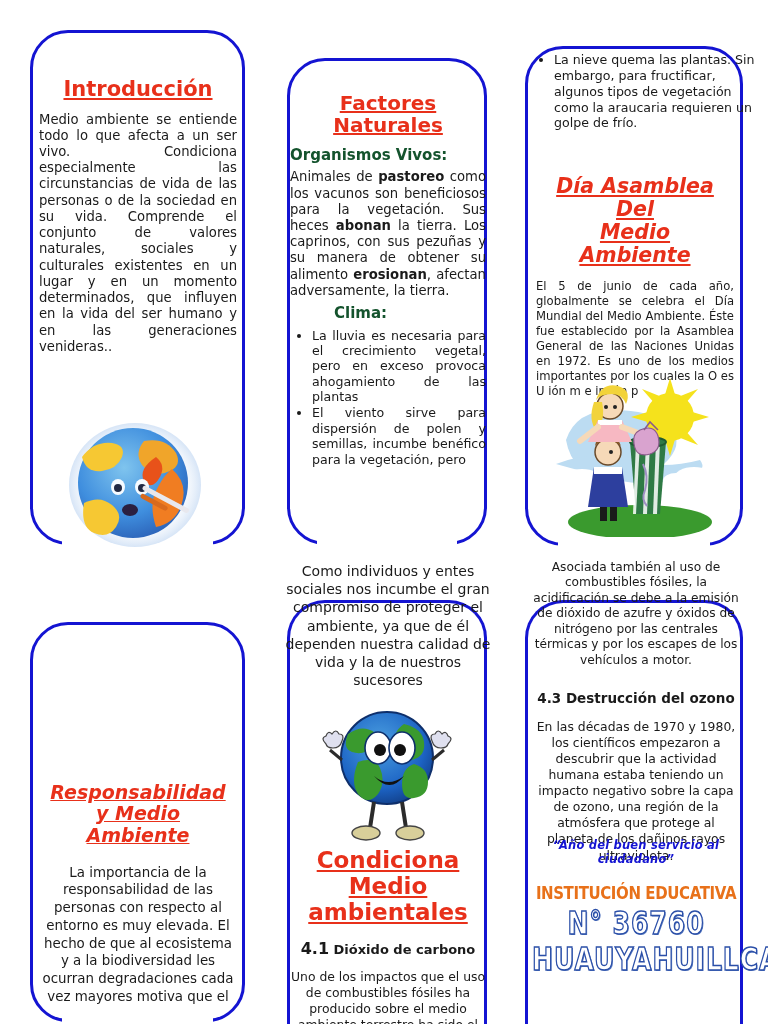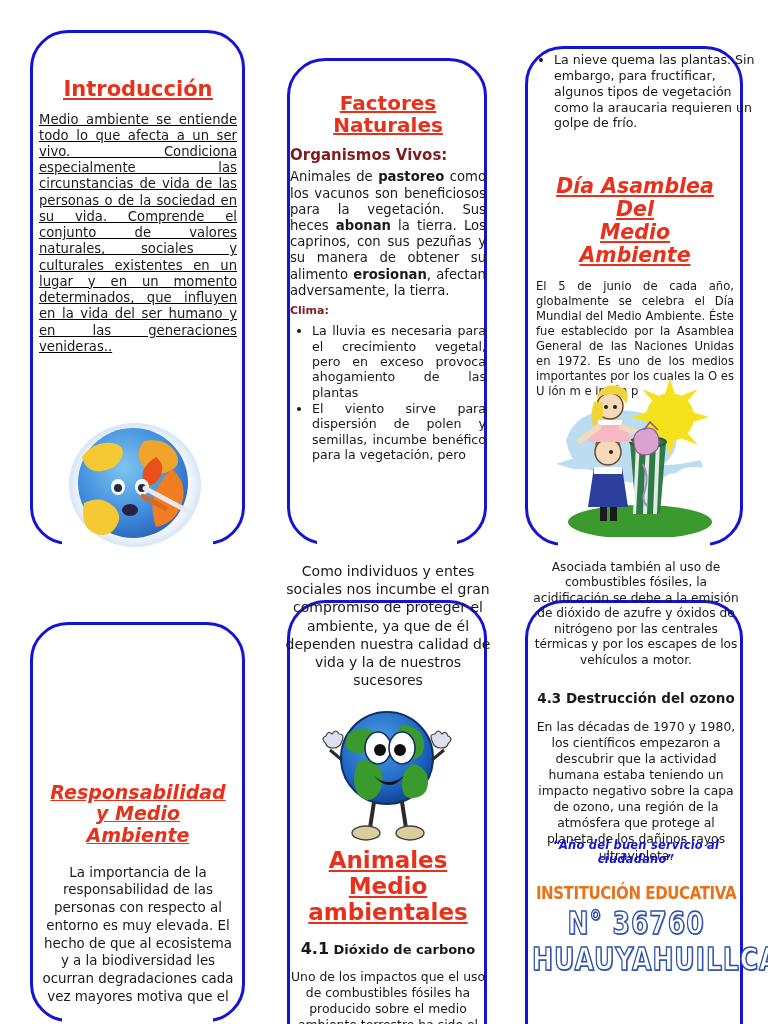--- a/index.html
+++ b/index.html
@@ -34,21 +34,21 @@
   h1.title{
     color:#e8301a;
     font-weight:bold;
     text-decoration:underline;
     text-align:center;
     margin:0 0 10px 0;
     line-height:1.12;
   }
   h1.italic{font-style:italic;}
   h2.sub{
-    color:#7f1d1d;
+    color:#14532d;
     font-weight:bold;
     font-size:15px;
     margin:10px 0 6px 0;
     text-align:left;
     line-height:1.1;
   }
   p.body{
     margin:0 0 6px 0;
     color:#1a1a1a;
     font-size:13.2px;
@@ -88,21 +88,21 @@
     transform:scaleY(1.25);
     margin-top:10px;
   }
 </style>
 </head>
 <body>
 
 <div class="page">
 
   <div class="panel" style="left:30px;top:30px;width:215px;height:515px;"></div>
-  <div class="content" style="left:34px;top:78px;width:208px;text-decoration:underline;">
+  <div class="content" style="left:34px;top:78px;width:208px;">
     <h1 class="title" style="font-size:21px;">Introducción</h1>
     <p class="body" style="padding:0 5px;">Medio ambiente se entiende todo lo que afecta a un ser vivo. Condiciona especialmente las circunstancias de vida de las personas o de la sociedad en su vida. Comprende el conjunto de valores naturales, sociales y culturales existentes en un lugar y en un momento determinados, que influyen en la vida del ser humano y en las generaciones venideras..</p>
   </div>
 
   <div class="figure" style="left:60px;top:415px;width:150px;height:135px;">
     <svg viewBox="0 0 150 135" width="150" height="135">
       <defs>
         <radialGradient id="gIntro" cx="42%" cy="36%" r="70%">
           <stop offset="0%" stop-color="#7fc4ee"></stop>
           <stop offset="62%" stop-color="#3f8ede"></stop>
@@ -134,21 +134,21 @@
   <div class="content" style="left:282px;top:92px;width:212px;padding:0 8px;">
     <h1 class="title" style="font-size:20px;margin-bottom:0;">Factores</h1>
     <h1 class="title" style="font-size:20px;margin-top:0;margin-bottom:1px;">Naturales</h1>
 
     <h2 class="sub">Organismos Vivos:</h2>
 
     <p class="body">
       <span>Animales de </span><b>pastoreo</b><span> como los vacunos son beneficiosos para la vegetación. Sus heces </span><b>abonan</b><span> la tierra. Los caprinos, con sus pezuñas y su manera de obtener su alimento </span><b>erosionan</b><span>, afectan adversamente, la tierra.</span>
     </p>
 
-    <h2 class="sub" style="margin-top:4px;font-size:11px;">Clima:</h2>
+    <h2 class="sub" style="margin-top:4px;font-size:15px;padding-left:44px;">Clima:</h2>
 
     <ul class="bul">
       <li>La lluvia es necesaria para el crecimiento vegetal, pero en exceso provoca ahogamiento de las plantas</li>
       <li>El viento sirve para dispersión de polen y semillas, incumbe benéfico para la vegetación, pero</li>
     </ul>
   </div>
 
 
   <div class="panel" style="left:525px;top:46px;width:218px;height:500px;"></div>
 
@@ -259,21 +259,21 @@
       <path d="M8 44 q-6 -6 0 -8 q2 -6 6 -2 q4 -6 7 0 q6 0 3 7 q-2 7 -9 7 q-6 0 -7 -4z" fill="#dfe0ef" stroke="#444" stroke-width="1.2"></path>
       <path d="M130 44 q6 -6 0 -8 q-2 -6 -6 -2 q-4 -6 -7 0 q-6 0 -3 7 q2 7 9 7 q6 0 7 -4z" fill="#dfe0ef" stroke="#444" stroke-width="1.2"></path>
       <path d="M56 102 l-4 26" stroke="#2b2b2b" stroke-width="4"></path>
       <path d="M84 102 l4 26" stroke="#2b2b2b" stroke-width="4"></path>
       <ellipse cx="48" cy="133" rx="14" ry="7" fill="#d8cf9a" stroke="#444" stroke-width="1.4"></ellipse>
       <ellipse cx="92" cy="133" rx="14" ry="7" fill="#d8cf9a" stroke="#444" stroke-width="1.4"></ellipse>
     </svg>
   </div>
 
   <div class="content" style="left:282px;top:848px;width:212px;padding:0 6px;">
-    <h1 class="title" style="font-size:23px;margin-bottom:0;">Animales</h1>
+    <h1 class="title" style="font-size:23px;margin-bottom:0;">Condiciona</h1>
     <h1 class="title" style="font-size:23px;margin:0;">Medio</h1>
     <h1 class="title" style="font-size:23px;margin:0 0 14px 0;">ambientales</h1>
     <p class="body center" style="font-weight:bold;font-size:13px;margin-bottom:10px;">
       <span style="font-size:16px;">4.1</span><span> Dióxido de carbono</span>
     </p>
     <p class="body center" style="font-size:12.4px;line-height:1.3;">Uno de los impactos que el uso de combustibles fósiles ha producido sobre el medio ambiente terrestre ha sido el aumento de la concentración de dióxido de carbono (CO2) en la atmósfera.</p>
   </div>
 
   <div class="spill" style="left:528px;top:560px;width:216px;">
     <p class="body center" style="font-size:12.2px;line-height:1.27;">Asociada también al uso de combustibles fósiles, la acidificación se debe a la emisión de dióxido de azufre y óxidos de nitrógeno por las centrales térmicas y por los escapes de los vehículos a motor.</p>

